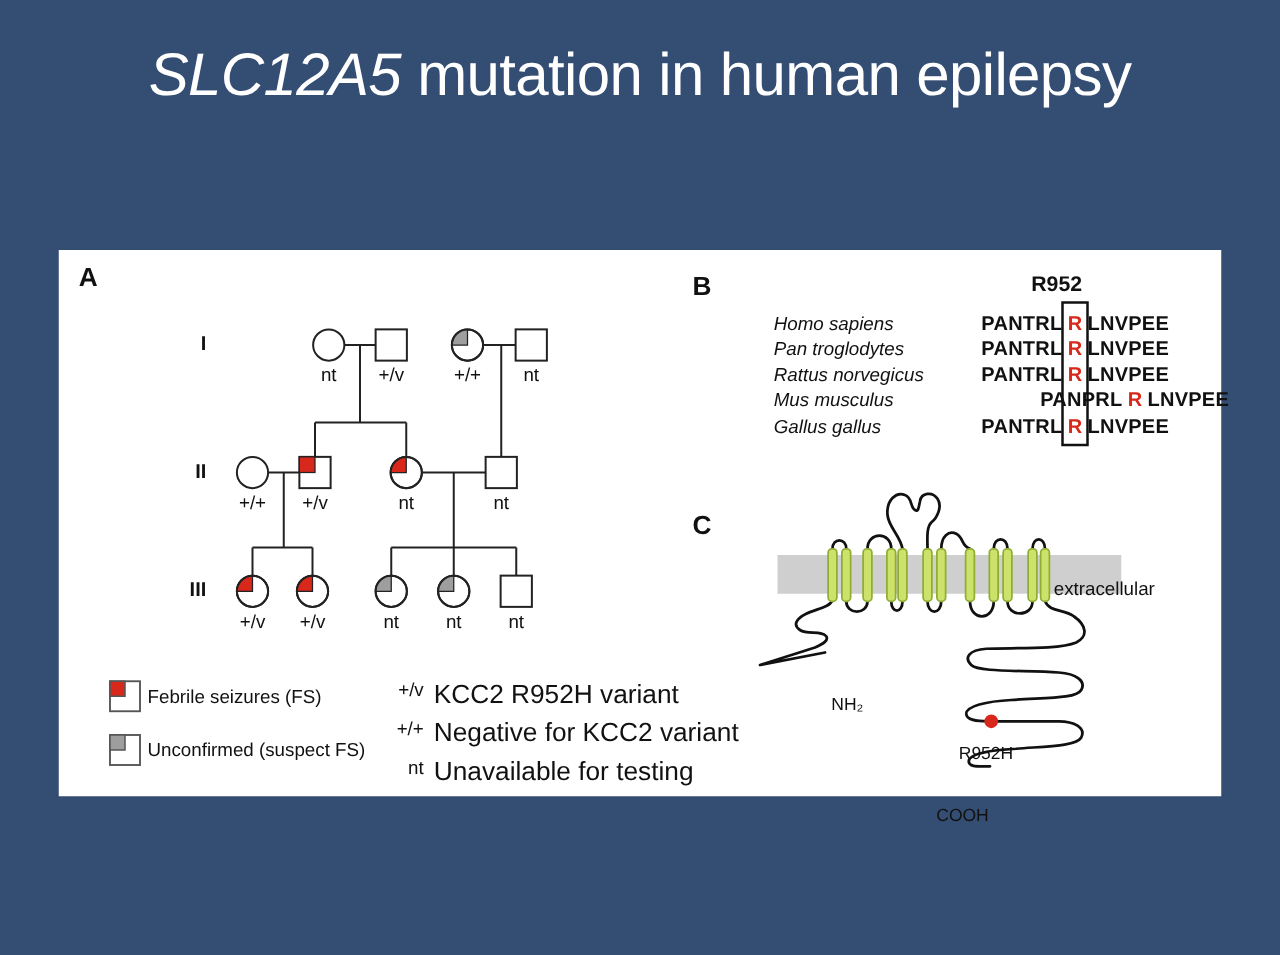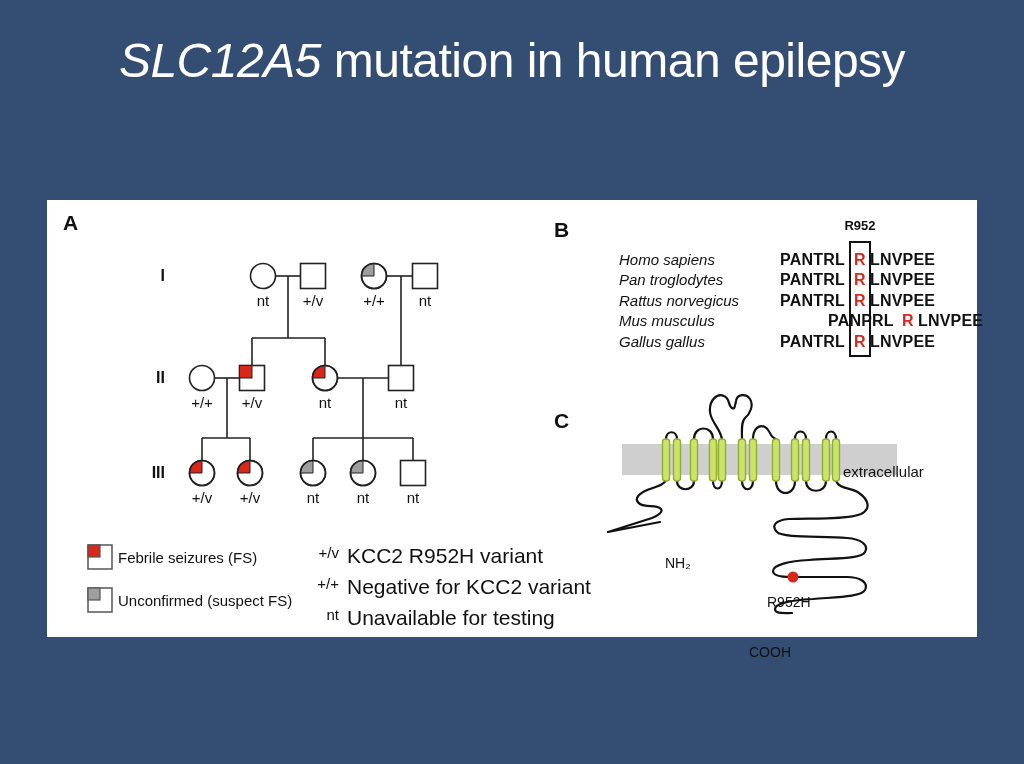--- a/index.html
+++ b/index.html
@@ -23,23 +23,23 @@
   .figure-svg{position:absolute;left:0;top:0;}
   .lbl{position:absolute;color:#111;white-space:nowrap;line-height:1;}
   .panel-letter{font-size:21px;font-weight:700;}
   .gen-label{font-size:16px;font-weight:600;width:30px;text-align:right;}
   .ped-label{font-size:15px;width:60px;text-align:center;}
   .legend-text{font-size:15px;}
   .geno-symbol{font-size:15px;width:44px;text-align:right;}
   .geno-desc{font-size:21px;}
   .species{font-size:15px;font-style:italic;line-height:20px;}
   .seq-row{position:absolute;left:733px;font-size:16px;font-weight:700;line-height:20px;letter-spacing:0.2px;}
-  .seq-pre{display:inline-block;width:70px;}
+  .seq-pre{display:inline-block;width:70px;text-align:right;}
   .seq-res{display:inline-block;width:20px;text-align:center;color:#d8281c;}
-  .residue-title{font-size:13px;font-weight:700;width:70px;text-align:center;}
+  .residue-title{font-size:17px;font-weight:700;width:70px;text-align:left;}
   .topo-label{font-size:14px;margin-top:42px;}
 </style>
 </head>
 <body>
 
 <div class="slide-title">
   <div><span class="gene">SLC12A5</span><span> mutation in human epilepsy</span></div>
 </div>
 
 <div class="figure-panel">

